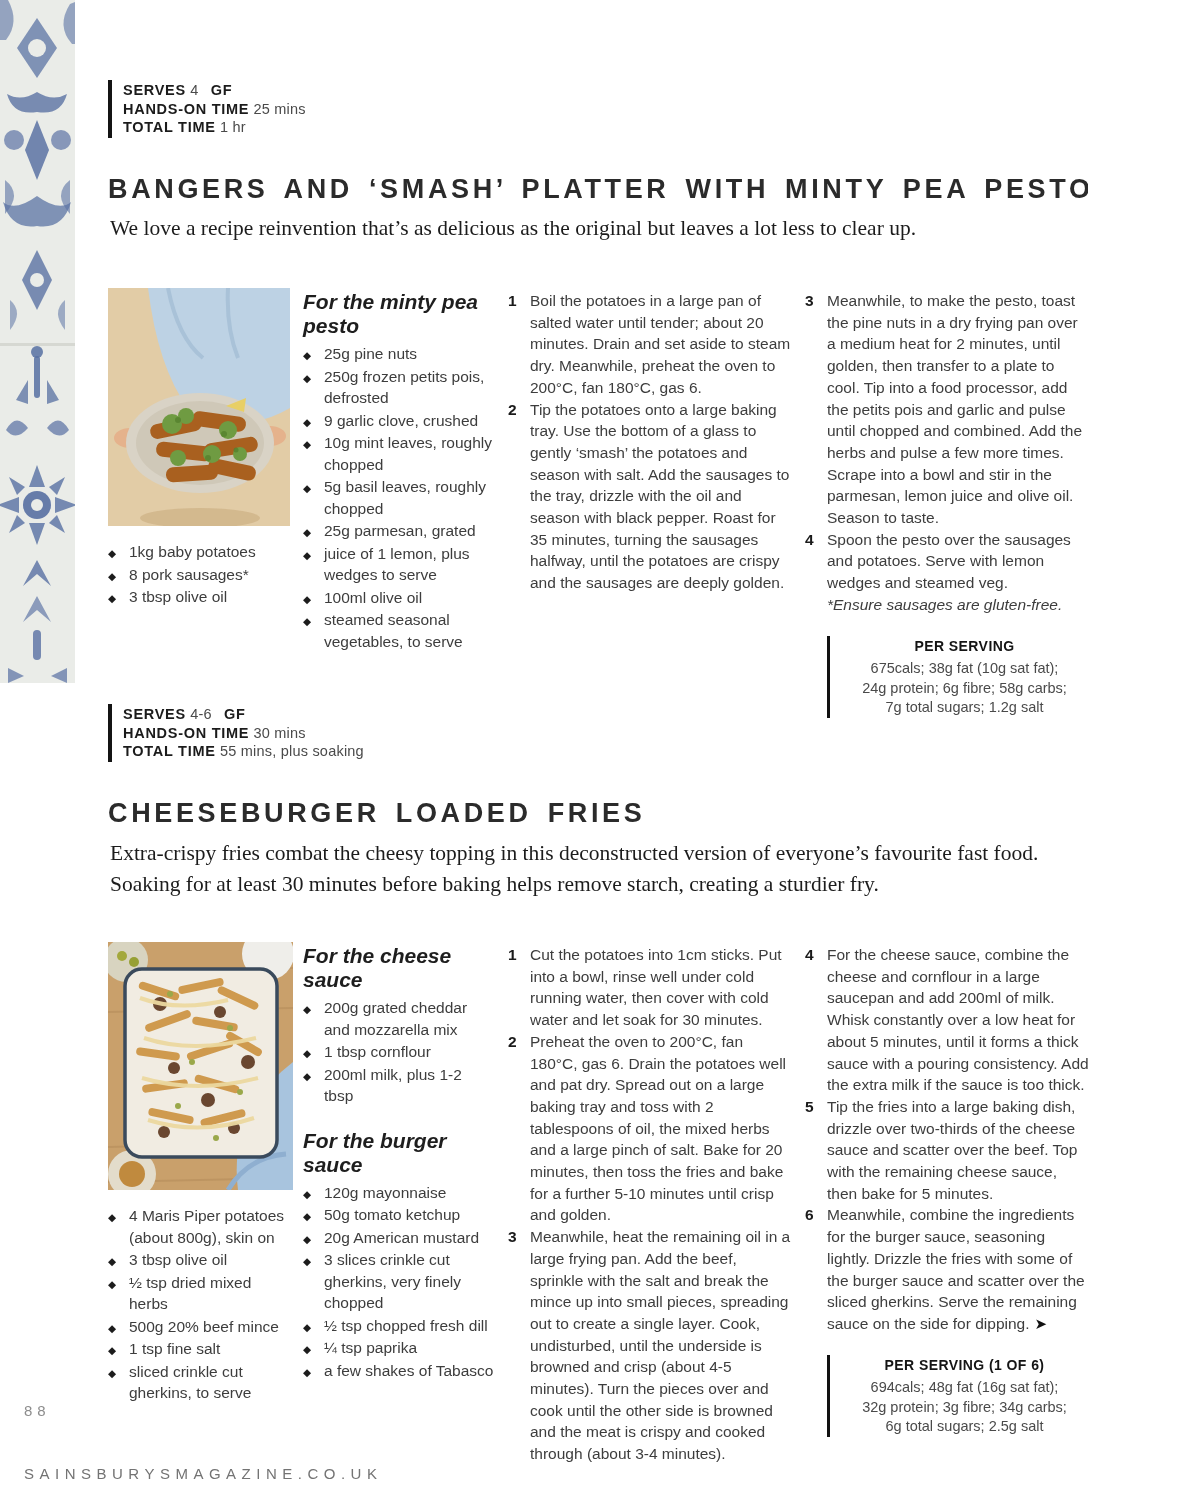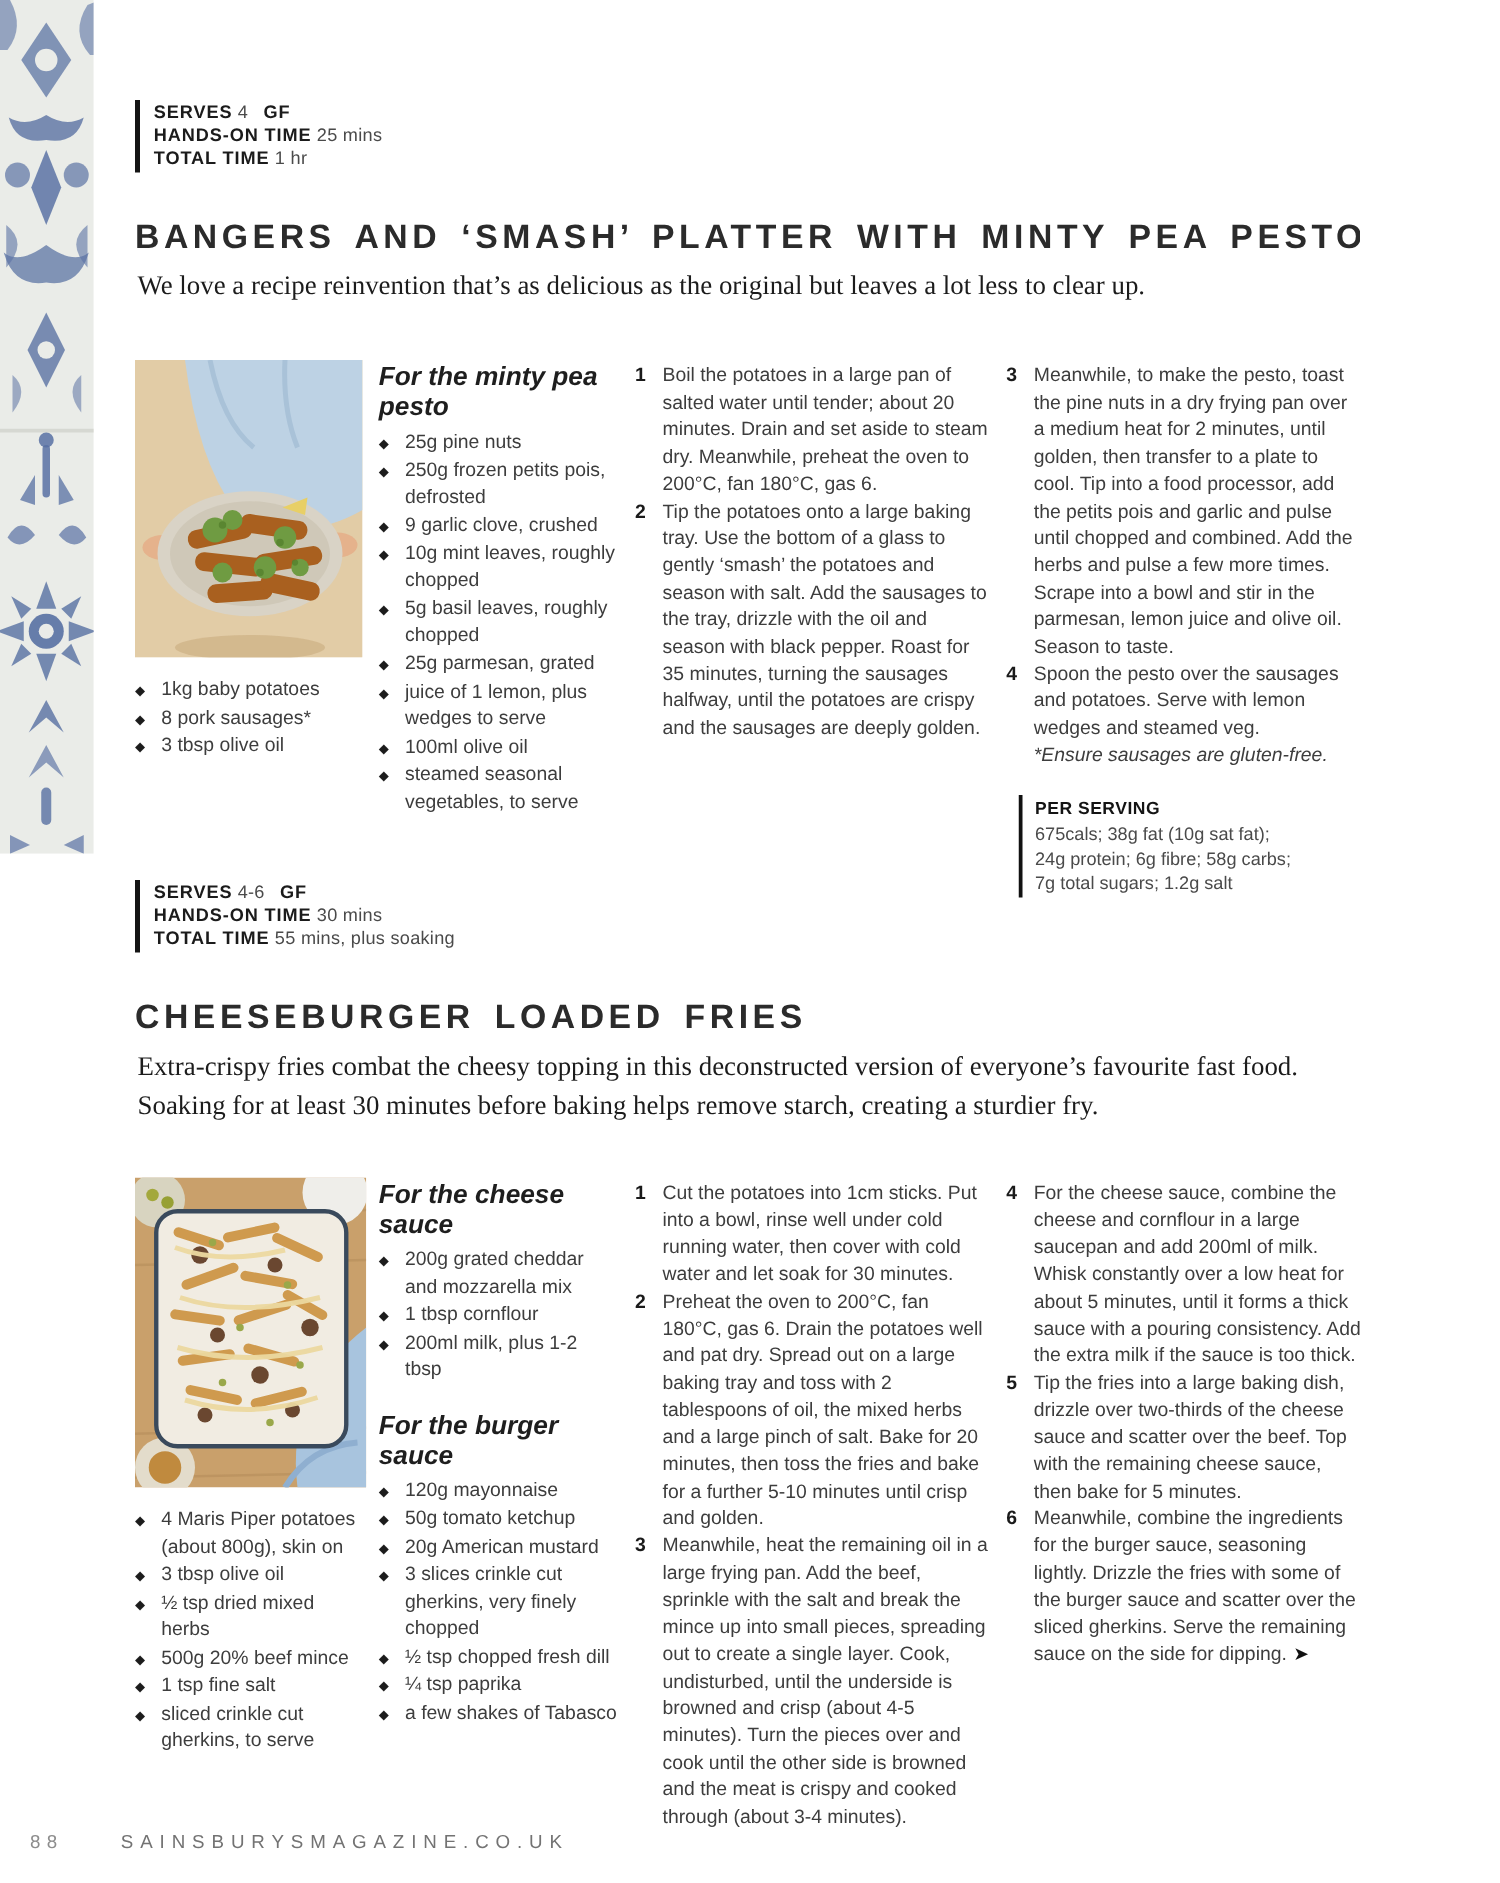--- a/index.html
+++ b/index.html
@@ -32,25 +32,25 @@
 
   .sec-head { font-style:italic; font-weight:700; font-size:21px; color:#1e1e1e; margin-bottom:5px; }
   .sec-gap { margin-top:22px; }
 
   .steps { font-size:15.5px; line-height:21.7px; color:#3d3d3d; }
   .step { display:grid; grid-template-columns:22px 1fr; }
   .step .num { font-weight:700; color:#1a1a1a; }
   .note { font-style:italic; margin-left:22px; }
   .arrow { font-style:normal; color:#111; margin-left:5px; font-size:15px; }
 
-  .per-serving { border-left:3.5px solid #111; padding-left:10px; margin-top:20px; margin-left:10px; }
+  .per-serving { border-left:3.5px solid #111; padding-left:10px; margin-top:20px; margin-left:22px;text-align:center; }
   .ps-head { font-weight:700; font-size:14px; letter-spacing:.03em; color:#141414; margin-bottom:2px; }
   .ps-line { font-size:14.5px; line-height:19.5px; color:#4a4a4a; }
 
-  .footer { position:absolute; left:24px; bottom:24px; display:flex; align-items:baseline; gap:46px; }
+  .footer { position:absolute; left:24px; bottom:24px; display:flex; align-items:baseline; gap:46px;flex-direction:column; }
   .page-num { font-size:15px; letter-spacing:5px; color:#8d8d8d; }
   .site { font-size:15px; letter-spacing:5.5px; color:#737373; }
 </style>
 </head>
 <body>
 
 <div class="page">
 
   <div class="tile-strip">
     <svg width="75" height="683" viewBox="0 0 75 683" xmlns="http://www.w3.org/2000/svg">
@@ -345,20 +345,26 @@
         <span>For the cheese sauce, combine the cheese and cornflour in a large saucepan and add 200ml of milk. Whisk constantly over a low heat for about 5 minutes, until it forms a thick sauce with a pouring consistency. Add the extra milk if the sauce is too thick.</span>
       </div>
       <div class="step">
         <span class="num">5</span>
         <span>Tip the fries into a large baking dish, drizzle over two-thirds of the cheese sauce and scatter over the beef. Top with the remaining cheese sauce, then bake for 5 minutes.</span>
       </div>
       <div class="step">
         <span class="num">6</span>
         <span><span>Meanwhile, combine the ingredients for the burger sauce, seasoning lightly. Drizzle the fries with some of the burger sauce and scatter over the sliced gherkins. Serve the remaining sauce on the side for dipping.</span><span class="arrow">➤</span></span>
       </div>
+      <div class="per-serving">
+        <div class="ps-head">PER SERVING (1 OF 6)</div>
+        <div class="ps-line">694cals; 48g fat (16g sat fat);</div>
+        <div class="ps-line">32g protein; 3g fibre; 34g carbs;</div>
+        <div class="ps-line">6g total sugars; 2.5g salt</div>
+      </div>
     </div>
   </div>
 
   <div class="footer">
     <span class="page-num">88</span>
     <span class="site">SAINSBURYSMAGAZINE.CO.UK</span>
   </div>
 
 </div>
 

